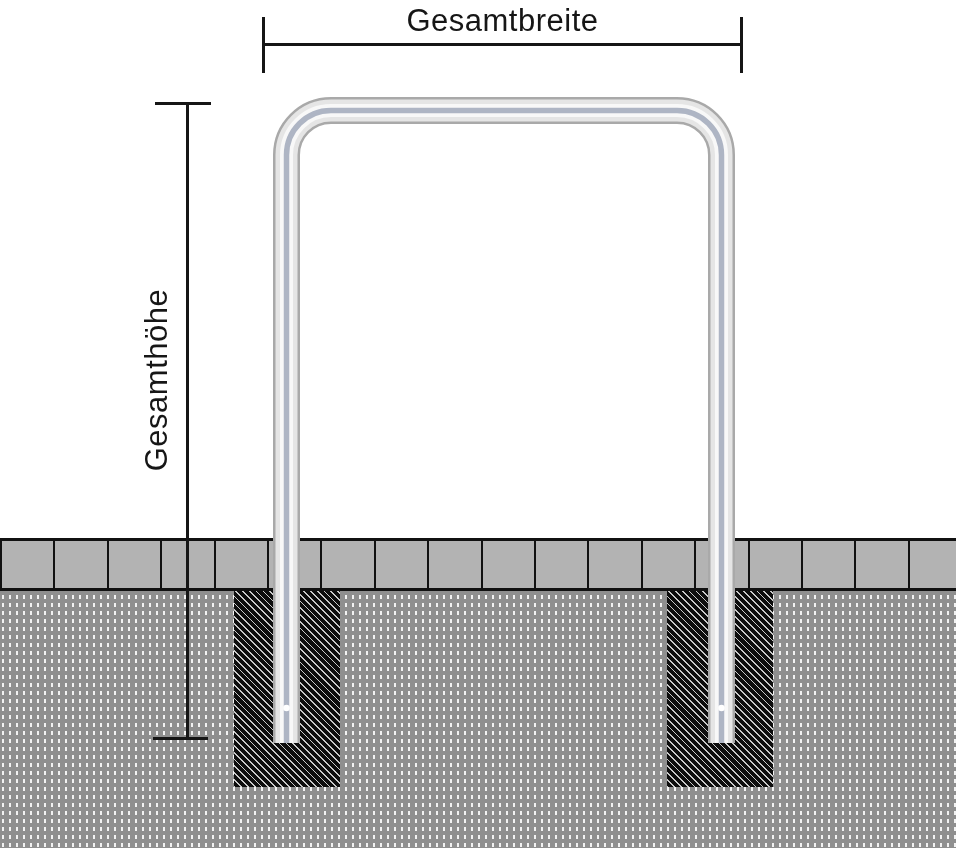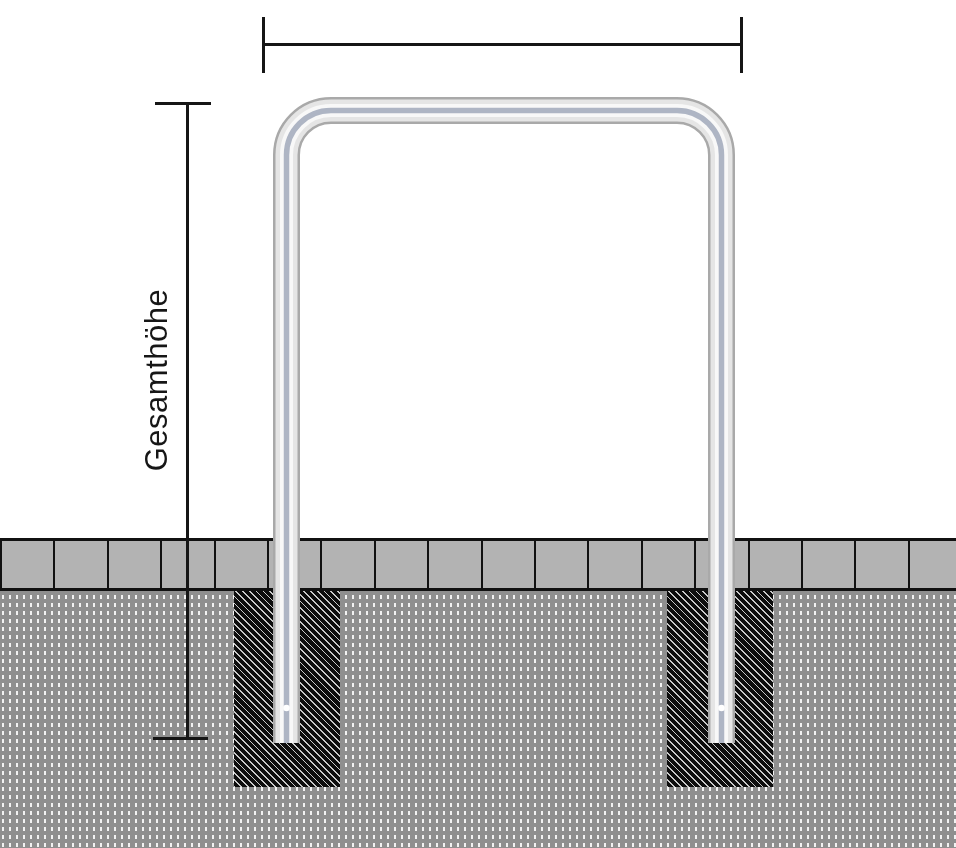--- a/index.html
+++ b/index.html
@@ -68,20 +68,21 @@
 <div class="canvas">
 
   <div class="soil"></div>
   <div class="foundation left"></div>
   <div class="foundation right"></div>
   <div class="pavement"></div>
 
   <div class="dim w-line"></div>
   <div class="dim w-tick-l"></div>
   <div class="dim w-tick-r"></div>
+  <div class="width-label">Gesamtbreite</div>
 
   <div class="dim h-line"></div>
   <div class="dim h-tick-t"></div>
   <div class="dim h-tick-b"></div>
   <div class="height-label">Gesamthöhe</div>
 
   <svg class="bow" width="956" height="848" viewBox="0 0 956 848">
     <path class="tube-base" d="M 286.5 743 L 286.5 155 A 44.5 44.5 0 0 1 331 110.5 L 677 110.5 A 44.5 44.5 0 0 1 721.5 155 L 721.5 743"></path>
     <path class="tube-light" d="M 286.5 743 L 286.5 155 A 44.5 44.5 0 0 1 331 110.5 L 677 110.5 A 44.5 44.5 0 0 1 721.5 155 L 721.5 743"></path>
     <path class="tube-highlight" d="M 286.5 743 L 286.5 155 A 44.5 44.5 0 0 1 331 110.5 L 677 110.5 A 44.5 44.5 0 0 1 721.5 155 L 721.5 743"></path>

